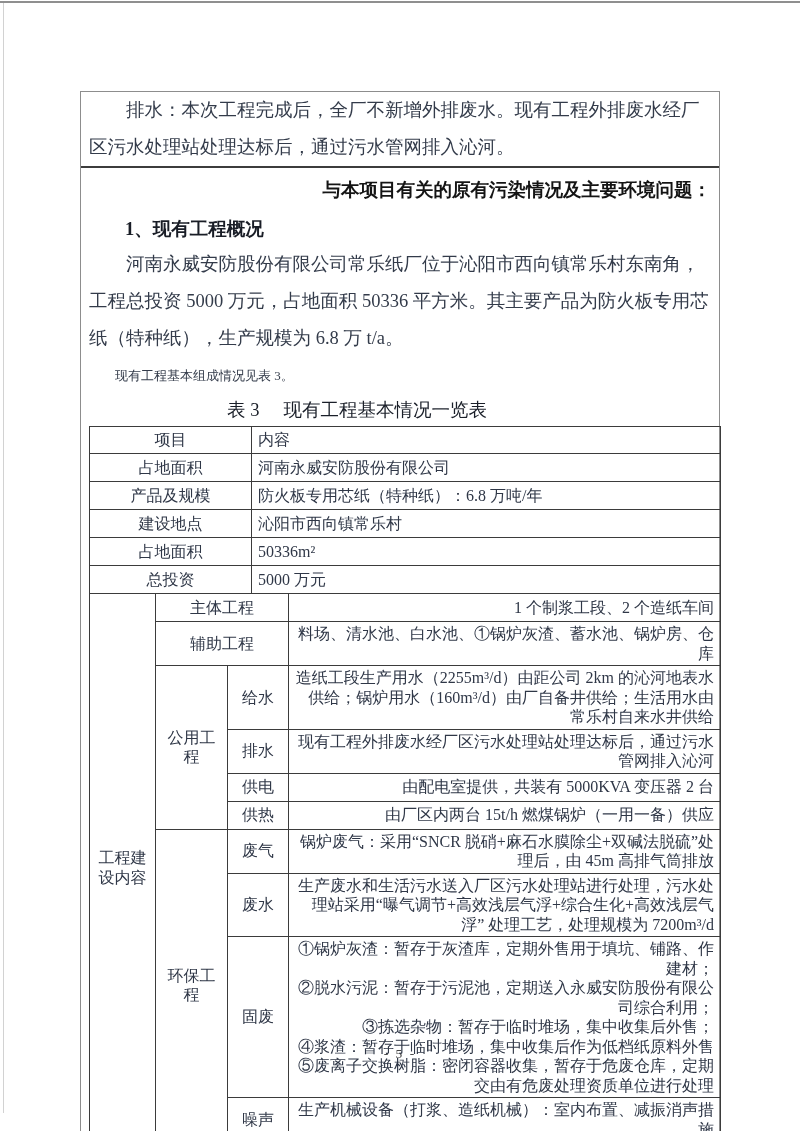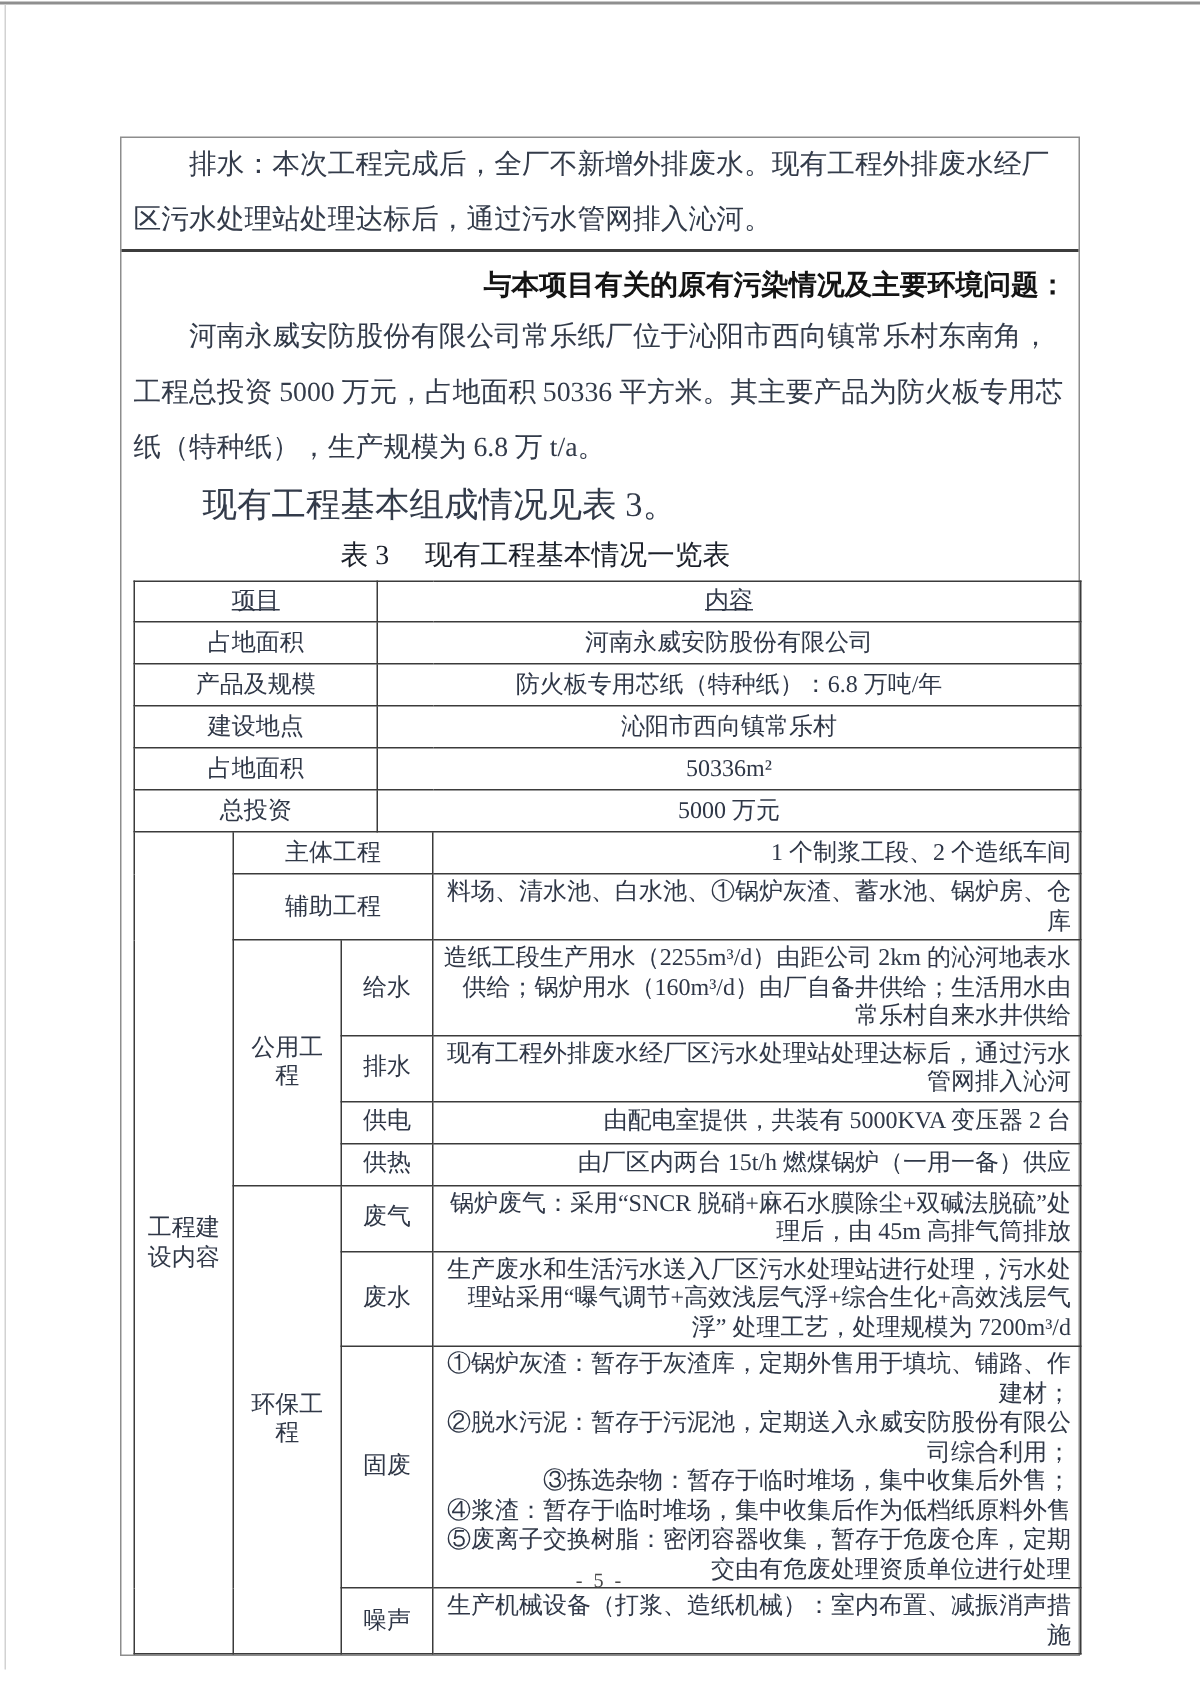--- a/index.html
+++ b/index.html
@@ -28,45 +28,45 @@
   .sub-heading{
     font-weight:bold;color:#191d26;
     font-size:18.5px;line-height:26px;padding:13px 0 0 44px;margin:0;
   }
   .body-para{
     margin:0;padding:4px 10px 0 8px;
     font-size:18.5px;line-height:37px;text-indent:2em;
   }
   .table-ref{
     margin:0;padding:0 10px 0 8px;
-    font-size:23px;line-height:37px;text-indent:2em;
+    font-size:13px;line-height:37px;text-indent:2em;
   }
   .table-caption{
     margin:0;padding:2px 0 2px 146px;
     font-weight:normal;color:#1a1f29;font-size:18.5px;line-height:28px;
     white-space:nowrap;
   }
   .caption-gap{display:inline-block;width:24px;}
   table.main{
     margin:0 0 0 8px;width:631px;
     border-collapse:collapse;table-layout:fixed;
     border:1px solid #3b3b3b;
   }
   table.main td{
     border:1px solid #3b3b3b;
     font-size:16px;line-height:19.5px;
     padding:2px 6px;vertical-align:middle;
     color:#2f3747;box-sizing:border-box;
     overflow:hidden;
   }
   td.lbl{text-align:center;}
-  td.cval{text-align:center;}
+  td.cval{}
   td.txt{text-align:right;padding:3px 8px 3px 9px;}
   td.preline{white-space:pre-line;}
-  tr.r1{height:27px;text-decoration:underline;}
+  tr.r1{height:27px;}
   tr.rb{height:28px;}
   .page-footer{
     position:absolute;left:0;top:1046px;width:800px;
     text-align:center;font-size:13.5px;color:#474747;
     letter-spacing:2px;
   }
 </style>
 </head>
 <body>
 
@@ -74,20 +74,21 @@
 <div class="scan-left"></div>
 
 <div class="content-box">
 
   <p class="drain-para">排水：本次工程完成后，全厂不新增外排废水。现有工程外排废水经厂区污水处理站处理达标后，通过污水管网排入沁河。</p>
 
   <hr class="divider">
 
   <p class="section-heading">与本项目有关的原有污染情况及主要环境问题：</p>
 
+  <p class="sub-heading">1、现有工程概况</p>
 
   <p class="body-para">河南永威安防股份有限公司常乐纸厂位于沁阳市西向镇常乐村东南角，工程总投资 5000 万元，占地面积 50336 平方米。其主要产品为防火板专用芯纸（特种纸），生产规模为 6.8 万 t/a。</p>
 
   <p class="table-ref">现有工程基本组成情况见表 3。</p>
 
   <div class="table-caption"><span>表 3</span><span class="caption-gap"></span><span>现有工程基本情况一览表</span></div>
 
   <table class="main">
     <colgroup>
       <col style="width:66px">

